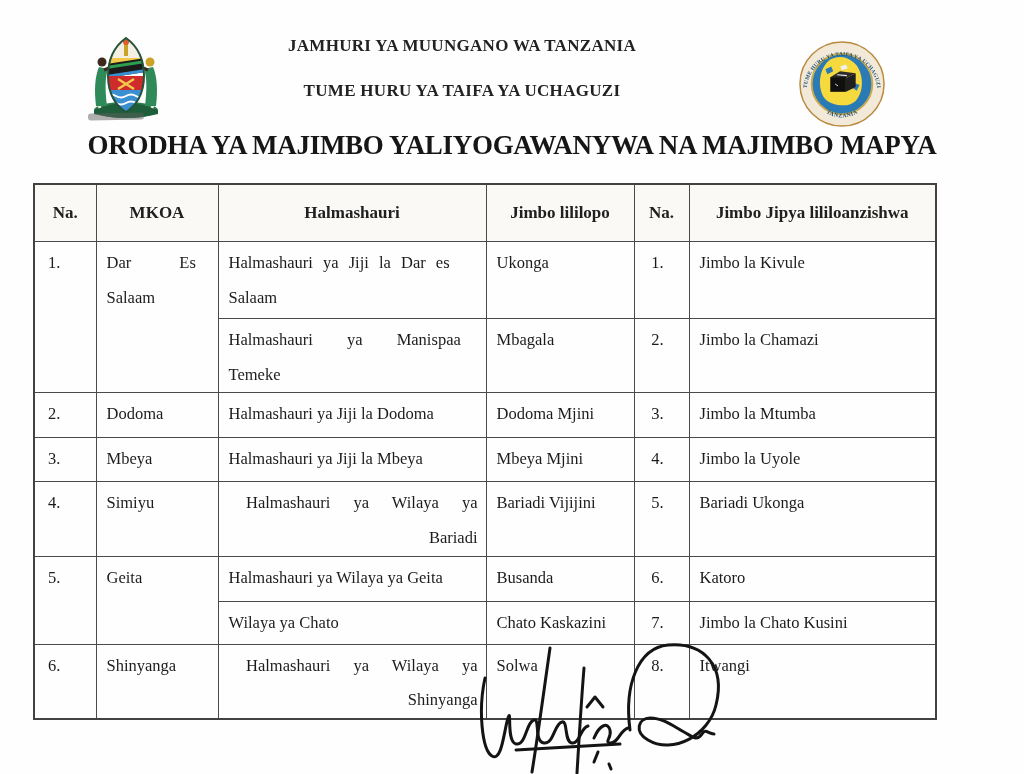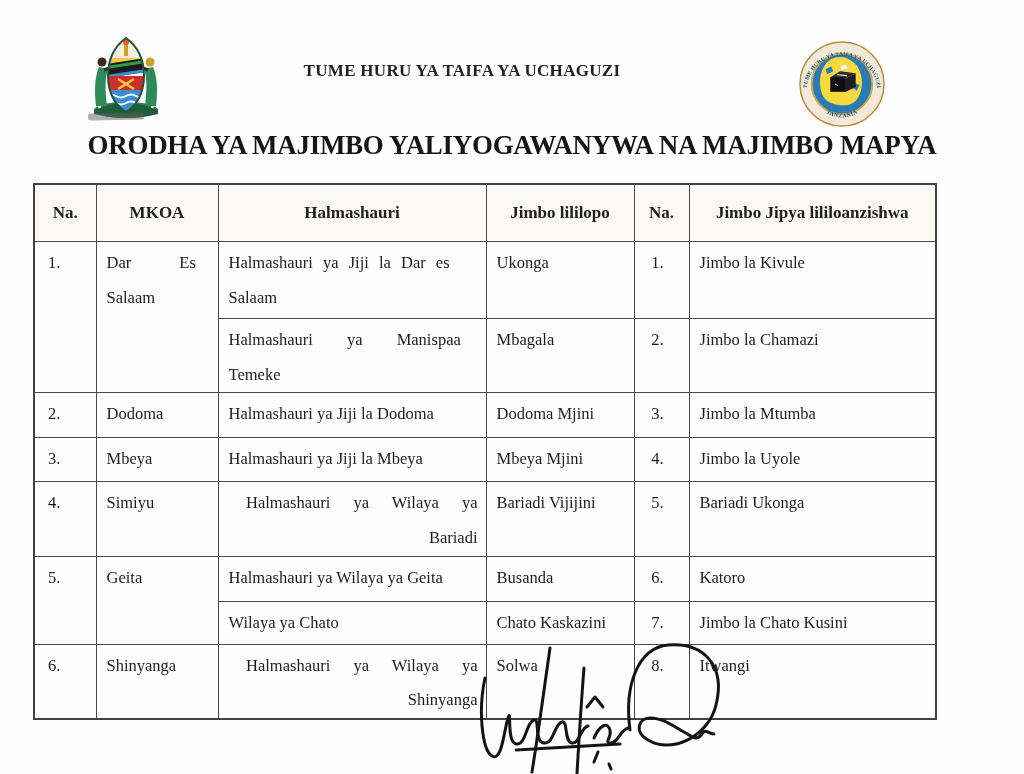--- a/index.html
+++ b/index.html
@@ -104,20 +104,21 @@
         <rect x="44" y="12" width="4" height="12" fill="#c9a227"></rect>
         <circle cx="46" cy="10" r="3" fill="#e05a2b"></circle>
 
         <path d="M38,47 L54,57 M54,47 L38,57" stroke="#f2c94c" stroke-width="2.5"></path>
       </g>
       <path d="M46,6 C60,16 64,30 64,44 C64,62 56,74 46,80 C36,74 28,62 28,44 C28,30 32,16 46,6 Z" fill="none" stroke="#24523a" stroke-width="2"></path>
     </svg>
   </div>
 
   <div class="org-header">
+    <div class="line1">JAMHURI YA MUUNGANO WA TANZANIA</div>
     <div class="line2">TUME HURU YA TAIFA YA UCHAGUZI</div>
   </div>
 
   <div class="nec-logo">
     <svg width="88" height="88" viewBox="0 0 90 90">
       <circle cx="45" cy="45" r="43" fill="#f2e9d8" stroke="#b98a3c" stroke-width="1.5"></circle>
       <circle cx="45" cy="45" r="31" fill="#2a7ab5" stroke="#c9a94e" stroke-width="2"></circle>
 
       <path d="M33,20 C23,27 19,45 26,58 C31,67 52,71 60,61 C69,50 66,30 57,23 C49,16 40,16 33,20 Z" fill="#f5d93d"></path>
       <path d="M28,30 l6,-3 l2,5 l-6,3 Z" fill="#2a7ab5"></path>

